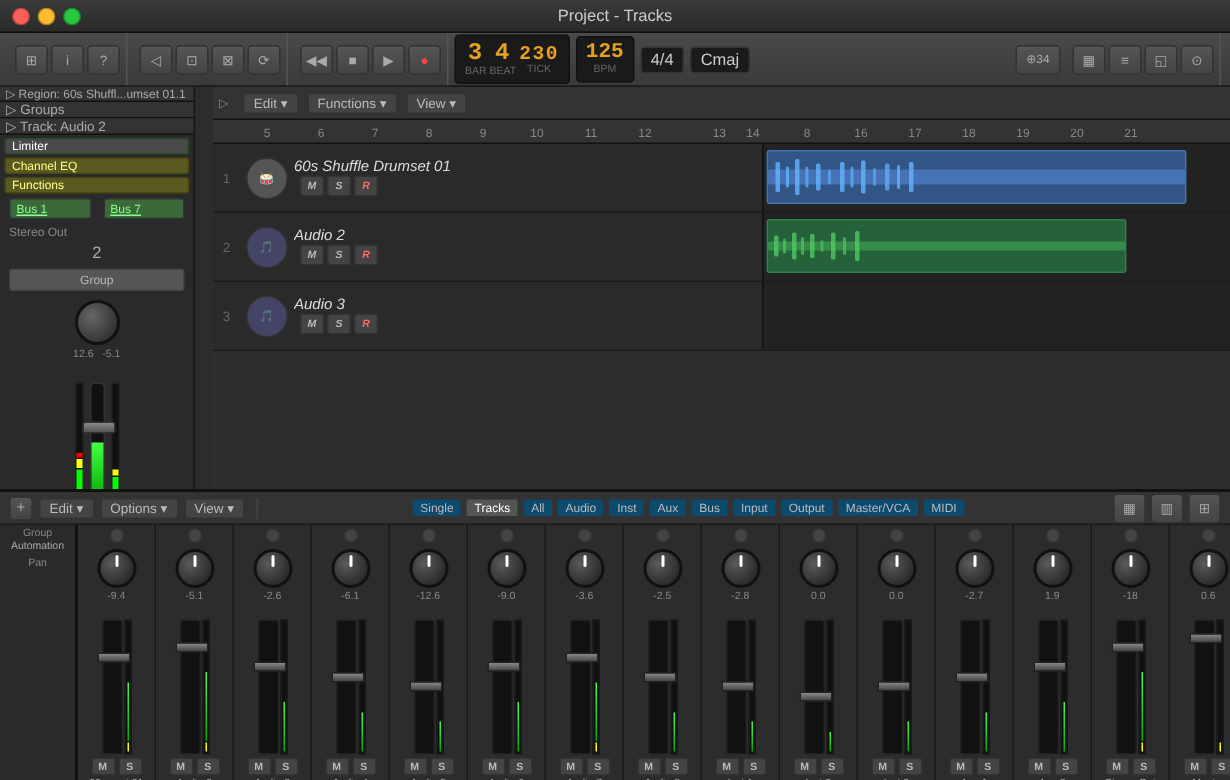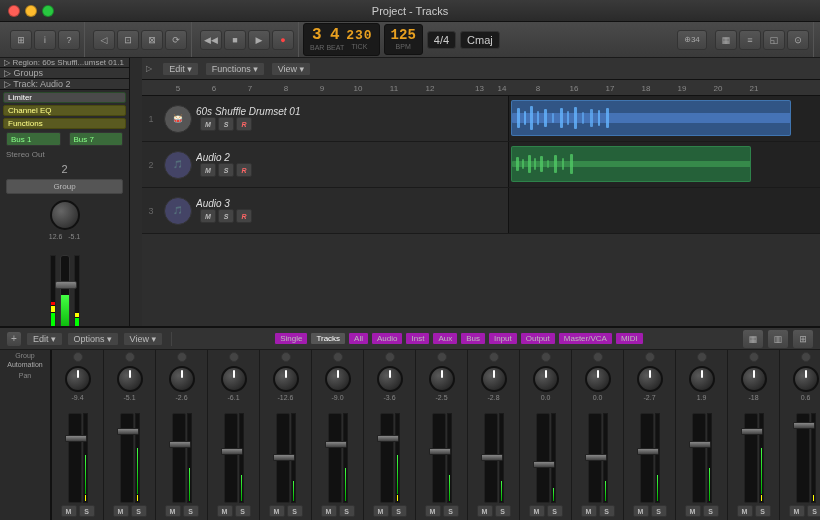--- a/index.html
+++ b/index.html
@@ -193,20 +193,21 @@
       height: 14px;
       background: #404040;
       border: 1px solid #333;
       margin: 1px 3px;
       display: flex;
       align-items: center;
       padding: 0 4px;
       font-size: 8px;
       color: #888;
       border-radius: 2px;
+      text-decoration: underline;
     }
 
     .fader-section {
       flex: 1;
       display: flex;
       flex-direction: column;
       align-items: center;
       padding: 4px;
       gap: 3px;
     }
@@ -440,21 +441,21 @@
     }
 
     .mixer-tabs {
       display: flex;
       gap: 2px;
       margin-left: auto;
     }
 
     .mx-tab {
       padding: 1px 5px;
-      background: #a21caf;
+      background: #0c4a6e;
       border: 1px solid #333;
       border-radius: 2px;
       font-size: 8px;
       color: #bbb;
       cursor: pointer;
     }
     .mx-tab.active { background: #555; color: #fff; }
 
     .mixer-channels {
       flex: 1;

